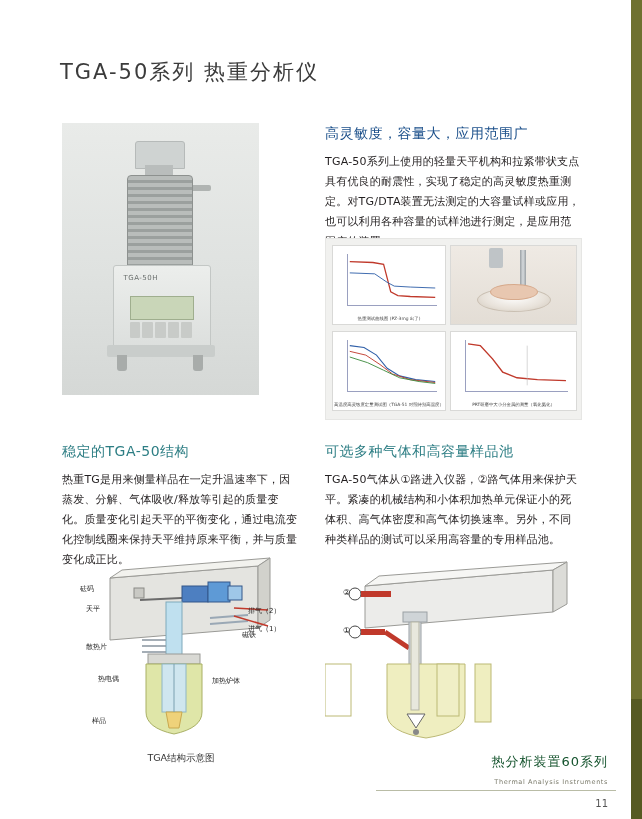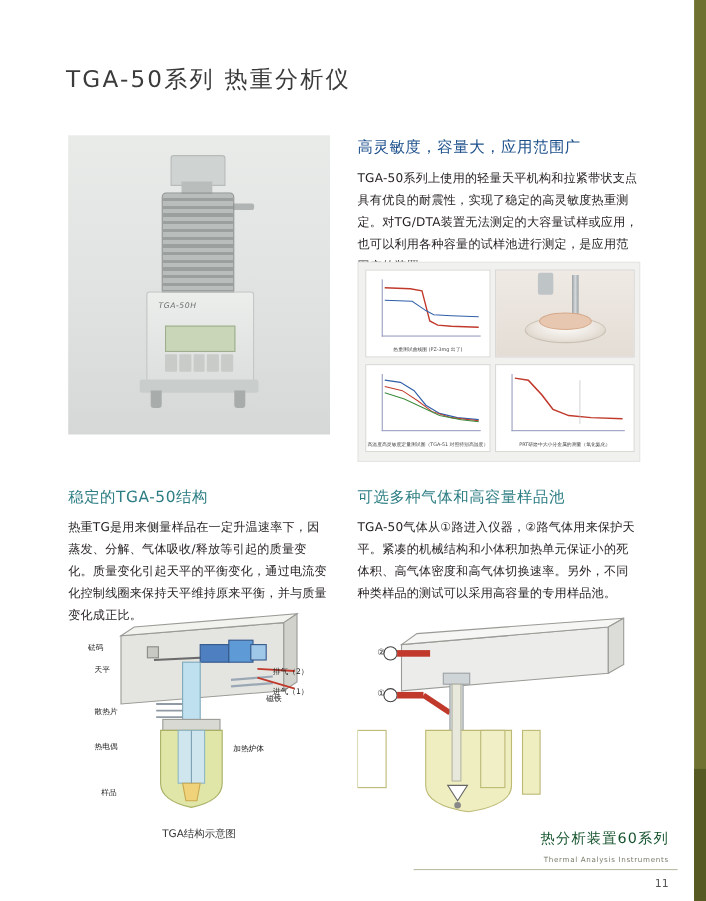--- a/index.html
+++ b/index.html
@@ -49,25 +49,24 @@
     letter-spacing: 2px;
     color: #3b3b3b;
     font-weight: normal;
   }
 
   
   .photo-main {
     position: absolute;
     left: 62px;
     top: 123px;
-    width: 238px;
+    width: 197px;
     height: 272px;
     background: linear-gradient(180deg,#e9ebe9 0%, #dfe2e0 55%, #d5d8d6 100%);
     overflow: hidden;
-    font-style: italic;
   }
   .instrument {
     position: absolute;
     left: 50%;
     top: 18px;
     transform: translateX(-50%);
     width: 120px;
     height: 234px;
   }
   .inst-head {
@@ -362,21 +361,21 @@
       <path d="M104,156 L120,156 L117,172 L107,172 Z" fill="#efd27a" stroke="#c9a84f"></path>
       <line x1="112" y1="108" x2="112" y2="156" stroke="#7aa0b0" stroke-width="1"></line>
     </svg>
 
     <span class="dlabel" style="left:18px; top:28px;">砝码</span>
     <span class="dlabel" style="left:24px; top:48px;">天平</span>
     <span class="dlabel" style="left:186px; top:50px;">排气（2）</span>
     <span class="dlabel" style="left:186px; top:68px;">进气（1）</span>
     <span class="dlabel" style="left:160px; top:74px;padding-left:20px;">磁铁</span>
     <span class="dlabel" style="left:24px; top:86px;">散热片</span>
-    <span class="dlabel" style="left:24px; top:118px;">热电偶</span>
+    <span class="dlabel" style="left:36px; top:118px;">热电偶</span>
     <span class="dlabel" style="left:150px; top:120px;">加热炉体</span>
     <span class="dlabel" style="left:30px; top:148px;margin-top:12px;">样品</span>
   </div>
 
   <div class="diagram-right">
     <svg viewBox="0 0 255 190" width="255" height="190">
 
       <polygon points="40,30 228,14 228,56 40,72" fill="#ececea" stroke="#9a9a96" stroke-width="1"></polygon>
       <polygon points="40,30 54,20 242,6 228,14" fill="#f6f6f4" stroke="#9a9a96" stroke-width="1"></polygon>
       <polygon points="228,14 242,6 242,48 228,56" fill="#dcdcd8" stroke="#9a9a96" stroke-width="1"></polygon>

